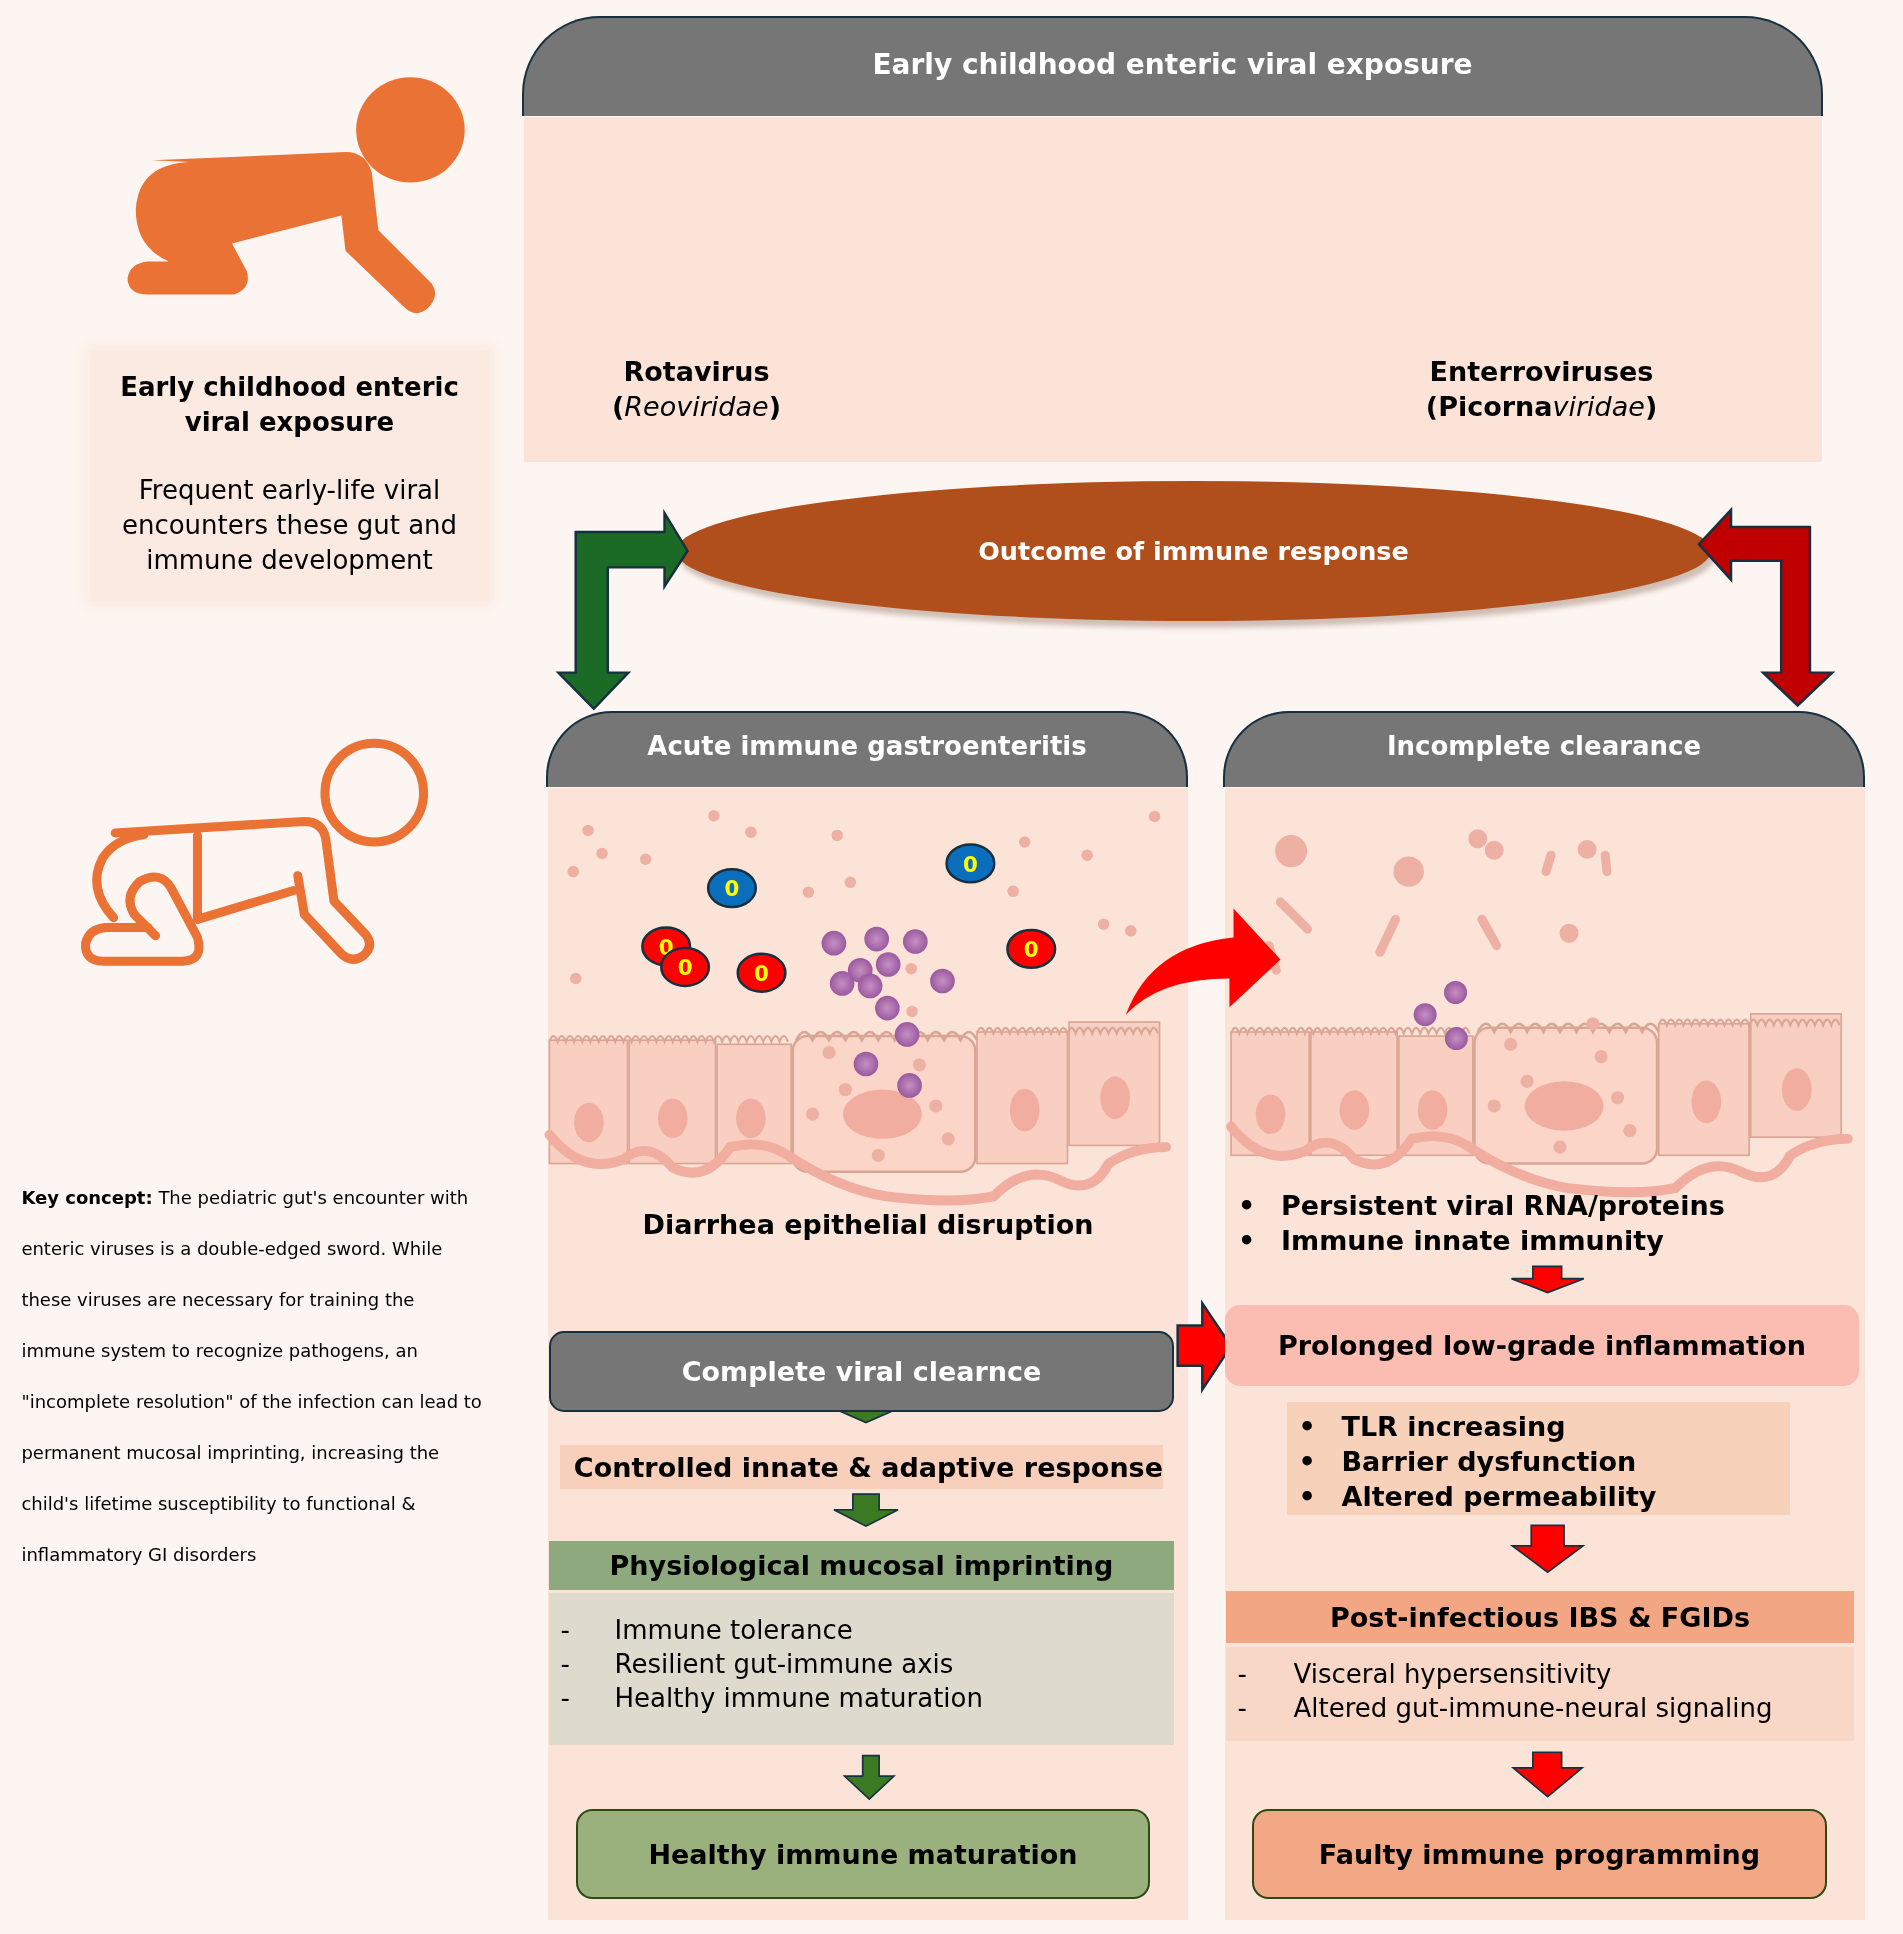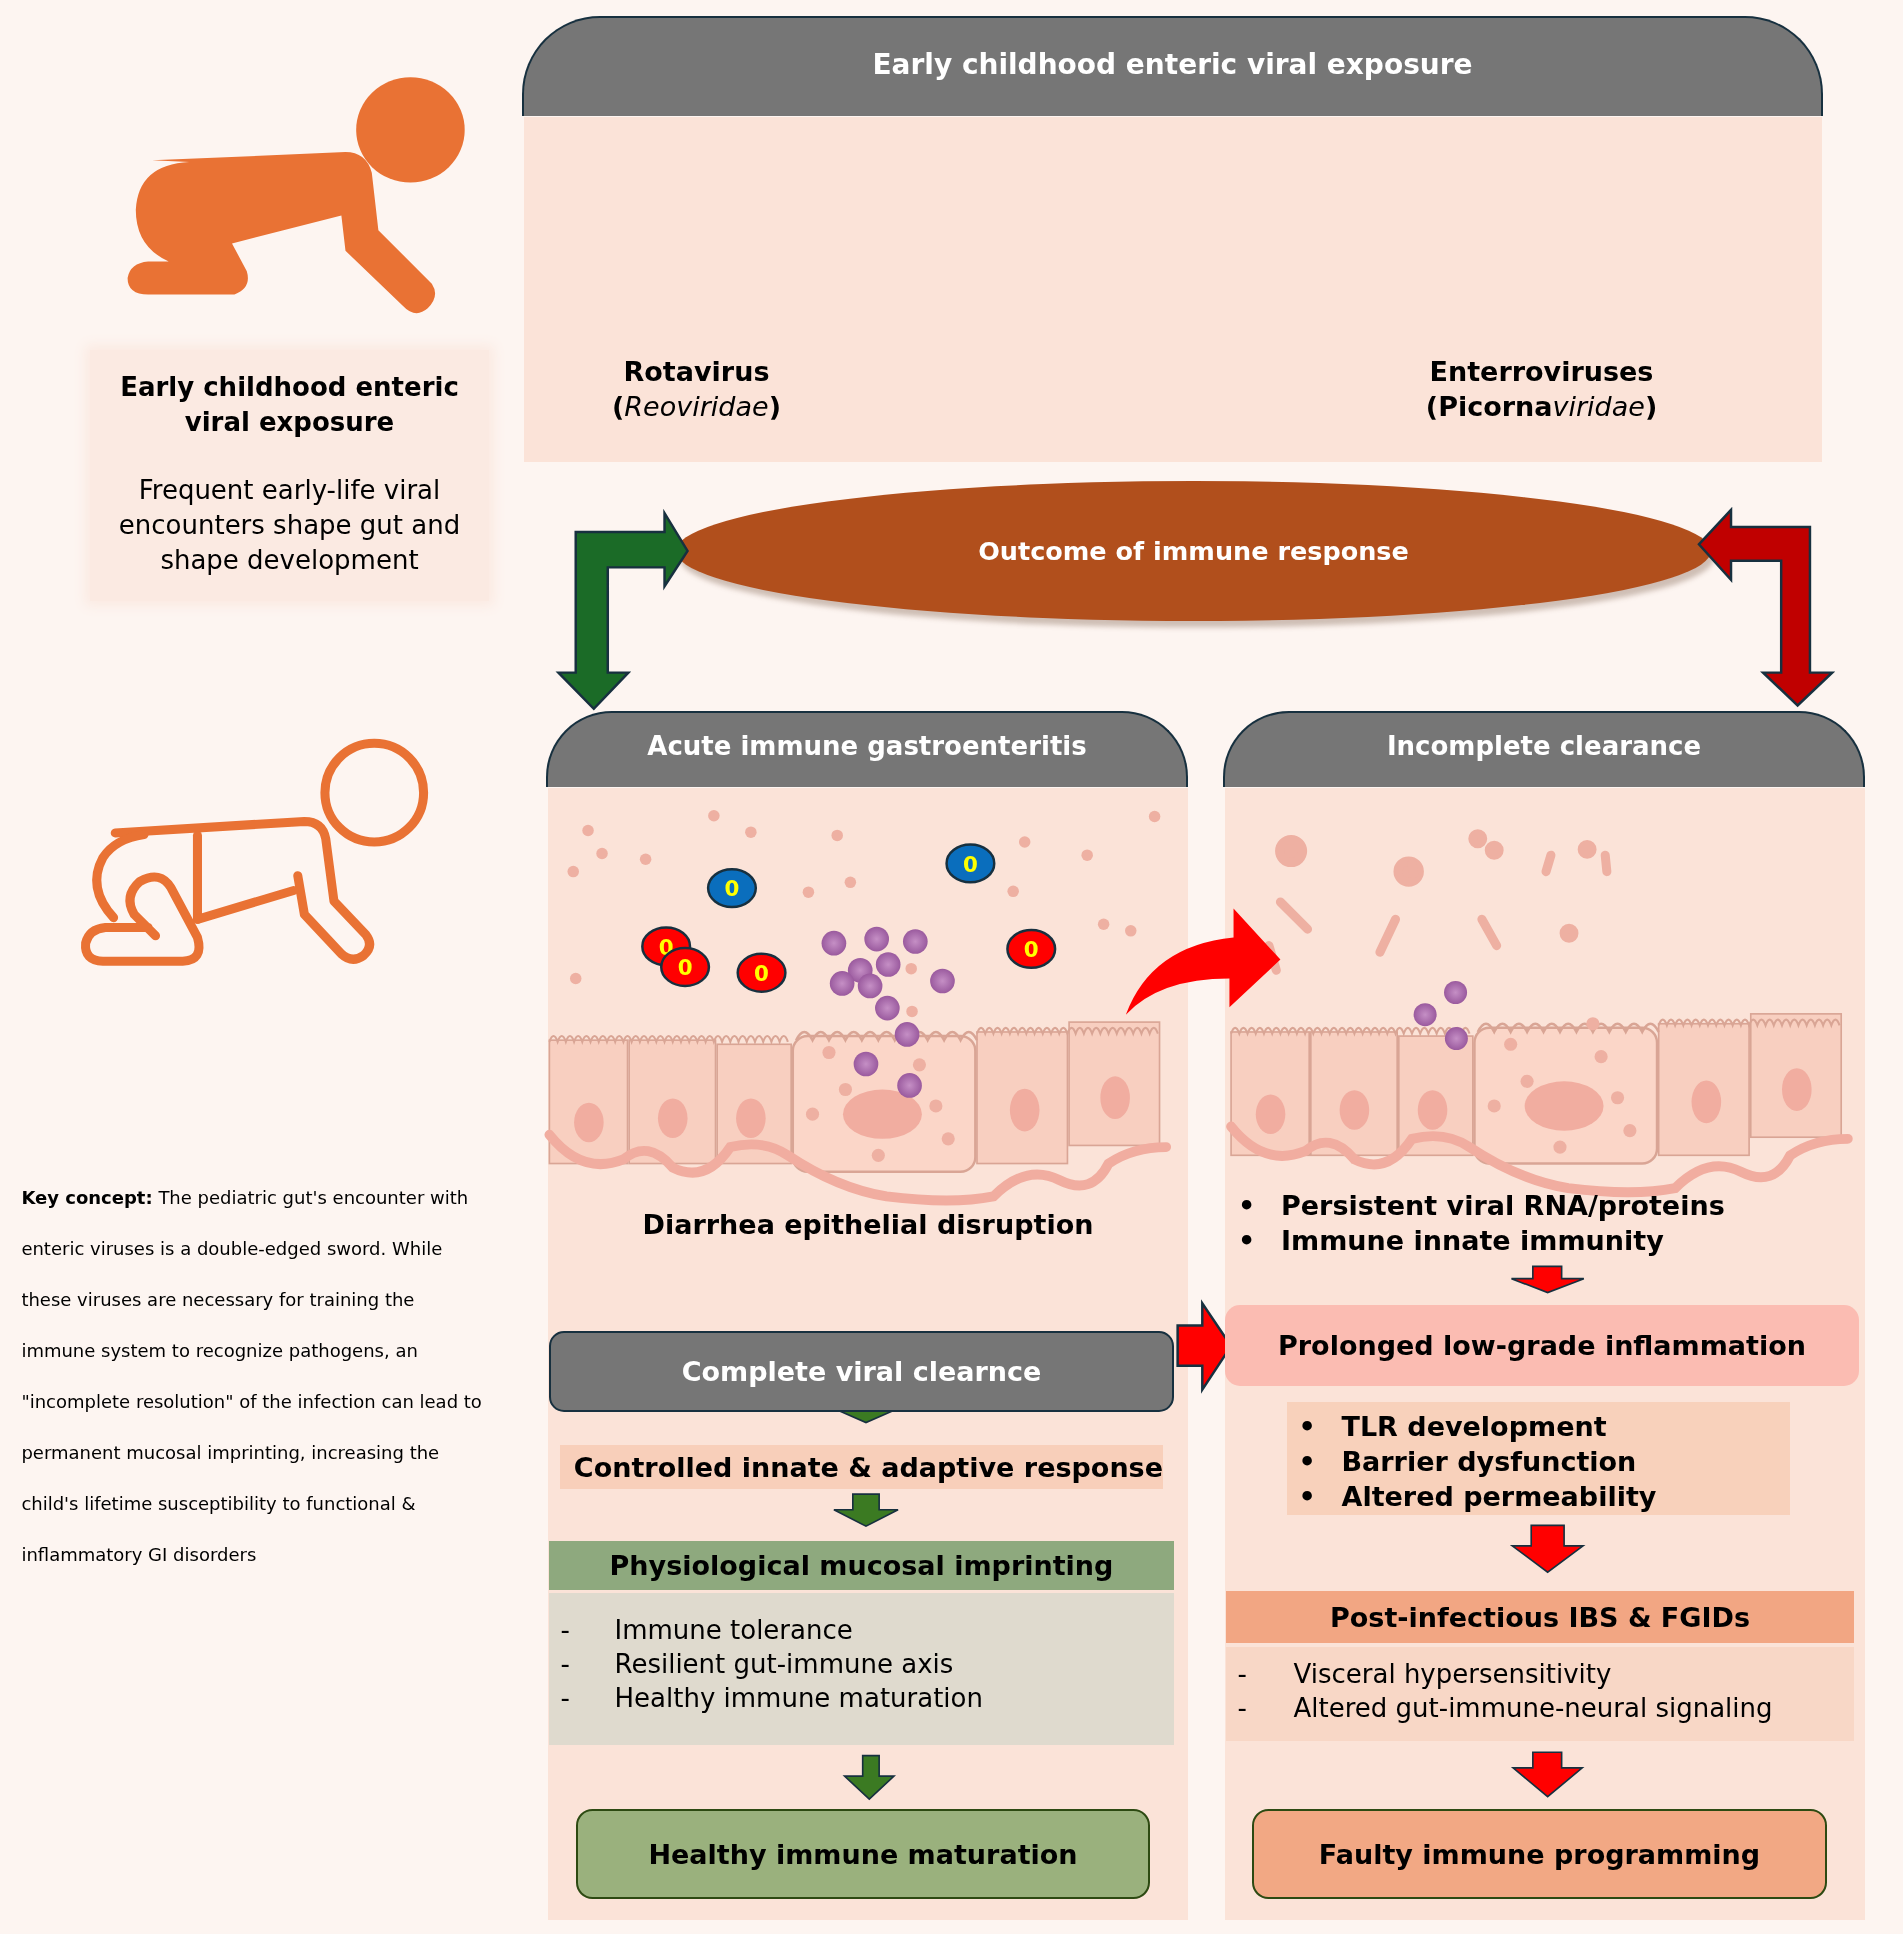--- a/index.html
+++ b/index.html
@@ -189,21 +189,21 @@
     (<i>Reoviridae</i>)
   </div>
   <div class="virus-label" style="left:845px;">
     <span>Enterroviruses</span><br>
     (<span>Picorna</span><i>viridae</i>)
   </div>
 </div>
 
 <div id="info-box" class="abs"></div>
 <div id="info-title" class="abs bold center">Early childhood enteric viral exposure</div>
-<div id="info-desc" class="abs center">Frequent early-life viral encounters shape gut and shape development</div>
+<div id="info-desc" class="abs center">Frequent early-life viral encounters these gut and immune development</div>
 
 <div id="key-concept" class="abs"><b>Key concept:</b><span> The pediatric gut's encounter with enteric viruses is a double-edged sword. While these viruses are necessary for training the immune system to recognize pathogens, an "incomplete resolution" of the infection can lead to permanent mucosal imprinting, increasing the child's lifetime susceptibility to functional &amp; inflammatory GI disorders</span></div>
 
 <div id="outcome-ellipse" class="abs">
     <span>Outcome of immune response</span>
   </div>
 
 <div id="left-header" class="col-header">Acute immune gastroenteritis</div>
 <div id="left-body" class="col-body"></div>
 <div id="right-header" class="col-header">Incomplete clearance</div>
@@ -392,21 +392,21 @@
       <span class="bul">•</span>
       <span>Immune innate immunity</span>
     </div>
 </div>
 <div id="inflammation-box" class="box">
     <span>Prolonged low-grade inflammation</span>
   </div>
 <div id="tlr-box" class="box">
   <div class="bullet-item">
       <span class="bul">•</span>
-      <span>TLR development</span>
+      <span>TLR increasing</span>
     </div>
   <div class="bullet-item">
       <span class="bul">•</span>
       <span>Barrier dysfunction</span>
     </div>
   <div class="bullet-item">
       <span class="bul">•</span>
       <span>Altered permeability</span>
     </div>
 </div>

